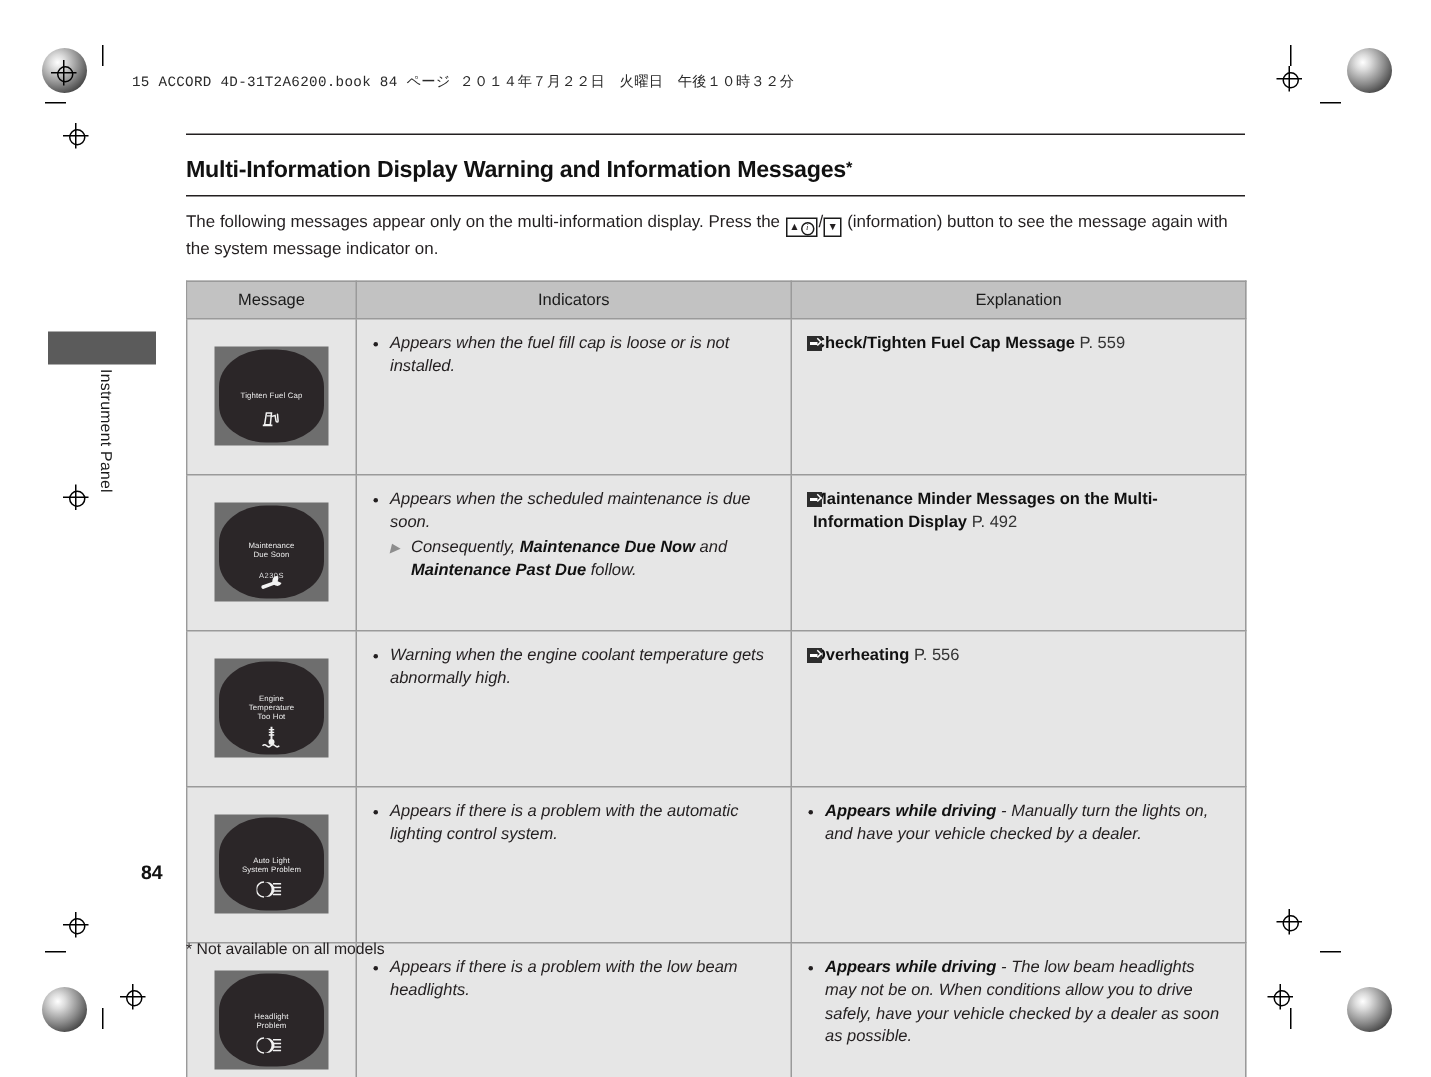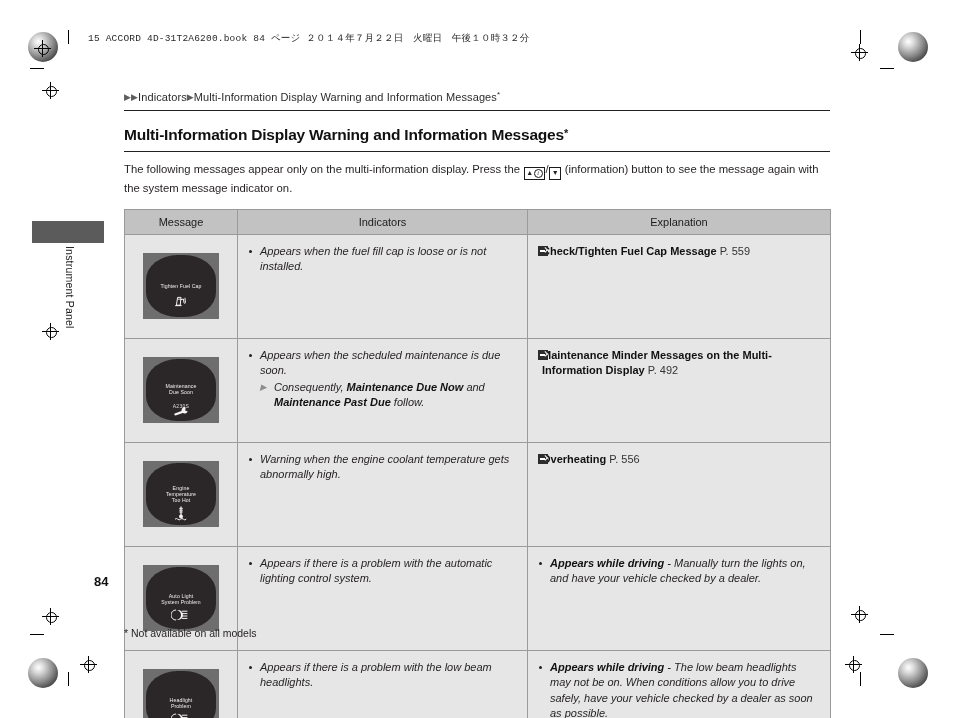--- a/index.html
+++ b/index.html
@@ -16,21 +16,21 @@
   .ch-ring{position:absolute;border:1px solid #000;border-radius:50%;}
   .cropmark{position:absolute;background:#000;}
 
   .grad-dot{
     position:absolute;border-radius:50%;
     background:radial-gradient(circle at 35% 32%, #ffffff 0%, #dcdcdc 18%, #8a8a8a 52%, #2b2b2b 88%, #111 100%);
   }
 
   
   .bookline{
-    position:absolute;left:88px;top:32px;
+    position:absolute;left:88px;top:48px;
     font-family:"Liberation Mono", monospace;
     font-size:9.5px;color:#2a2a2a;letter-spacing:.2px;white-space:nowrap;
   }
 
   
   .side-tab{
     position:absolute;left:32px;top:221px;width:72px;height:22px;background:#5b5b5b;
   }
   .side-label{
     position:absolute;left:76px;top:246px;width:120px;height:16px;
@@ -197,23 +197,20 @@
   <div class="cropmark" style="left:68px;top:672px;width:1px;height:14px;"></div>
   <div class="cropmark" style="left:860px;top:672px;width:1px;height:14px;"></div>
 
   <div class="bookline">15 ACCORD 4D-31T2A6200.book   84 ページ   ２０１４年７月２２日　火曜日　午後１０時３２分</div>
 
   <div class="side-tab"></div>
   <div class="side-label">Instrument Panel</div>
 
   <div class="content">
 
-    <div class="breadcrumb">
-      <span class="tri">▶</span><span class="tri">▶</span><span>Indicators</span><span class="tri">▶</span><span>Multi-Information Display Warning and Information Messages</span><span class="sup">*</span>
-    </div>
     <div class="rule-top"></div>
 
     <div class="page-title">
       <span>Multi-Information Display Warning and Information Messages</span><span class="sup">*</span>
     </div>
     <div class="rule-title"></div>
 
     <div class="intro">
       <span>The following messages appear only on the multi-information display. Press the </span><span class="btn-ico"><span class="up">▲</span><span class="i-circ">i</span></span><span>/</span><span class="btn-ico"><span class="up">▼</span></span><span> (information) button to see the message again with the system message indicator on.</span>
     </div>

